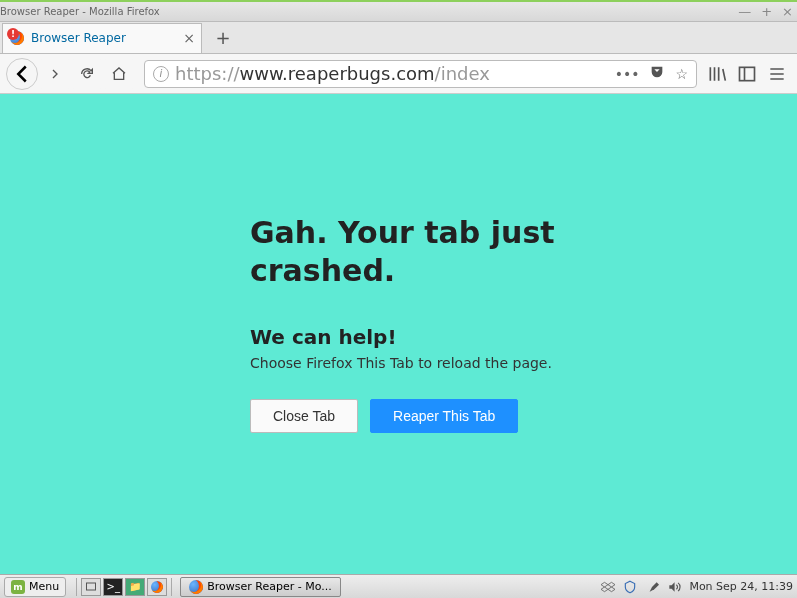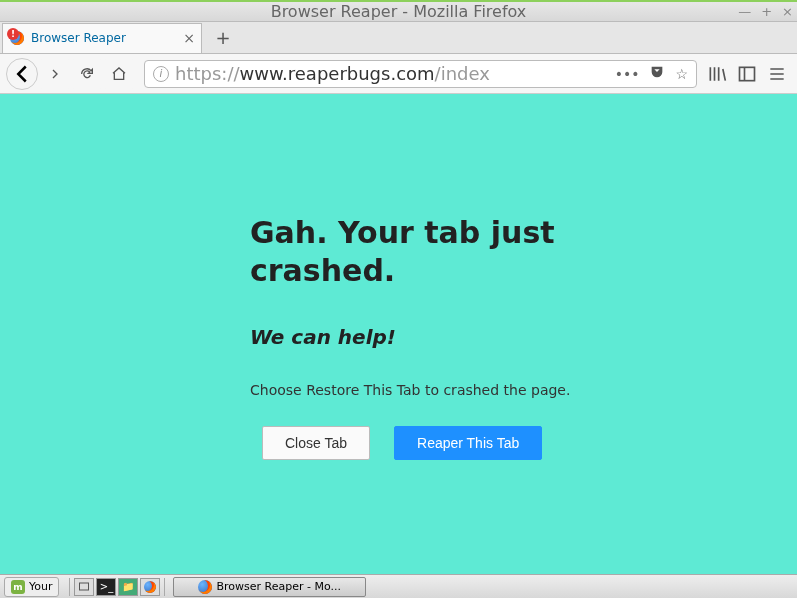--- a/index.html
+++ b/index.html
@@ -1,21 +1,21 @@
 <!DOCTYPE html>
 <html><head>
 <meta charset="utf-8">
 <style>
   * { box-sizing: border-box; margin: 0; padding: 0; }
   html, body { width: 797px; height: 598px; font-family: "DejaVu Sans", "Liberation Sans", sans-serif; background: #d6d6d6; overflow: hidden; }
   
   
   .title-bar { height: 22px; background: linear-gradient(to bottom, #e8e8e8, #d8d8d8); border-top: 1px solid #8dd05c; border-bottom: 1px solid #bbb; display: flex; align-items: center; position: relative; }
   .title-bar .green-line { position: absolute; top: -1px; left: 0; right: 0; height: 2px; background: #8dd05c; }
-  .title-text { flex: 1; text-align: center; font-size: 16px; color: #666; }
+  .title-text { flex: 1; text-align: left; font-size: 10px; color: #666; }
   .window-controls { position: absolute; right: 4px; display: flex; gap: 10px; align-items: center; }
   .window-controls span { color: #888; font-size: 13px; cursor: pointer; }
   
   
   .tab-bar { height: 32px; background: #e6e6e6; display: flex; align-items: center; border-bottom: 1px solid #bbb; }
   .tab { height: 30px; background: #f9f9f9; border: 1px solid #bbb; border-bottom: none; display: flex; align-items: center; padding: 0 6px; margin-left: 2px; min-width: 200px; position: relative; border-radius: 0; }
   .tab-icon { width: 16px; height: 16px; margin-right: 6px; display: flex; align-items: center; justify-content: center; }
   .tab-label { font-size: 12px; color: #0369a1; flex: 1; }
   .tab-close { font-size: 14px; color: #666; margin-left: 6px; cursor: pointer; }
   .new-tab { width: 30px; height: 30px; display: flex; align-items: center; justify-content: center; font-size: 18px; color: #555; cursor: pointer; margin-left: 6px; }
@@ -31,35 +31,35 @@
   .url-text { flex: 1; font-size: 18px; color: #333; }
   .url-text .gray { color: #999; }
   .url-actions { display: flex; gap: 10px; align-items: center; }
   .url-actions span { color: #666; font-size: 14px; }
   .right-icons { display: flex; gap: 10px; align-items: center; margin-right: 4px; }
   .right-icons .icon { width: 20px; height: 20px; display: flex; align-items: center; justify-content: center; color: #555; }
   
   
   .content { height: 480px; background: #5eead4; padding: 120px 0 0 250px; }
   .crash-title { font-size: 30px; font-weight: bold; color: #222; line-height: 1.25; margin-bottom: 36px; max-width: 350px; }
-  .help-title { font-size: 20px; font-weight: bold; color: #222; margin-bottom: 33px; font-style: italic; }
+  .help-title { font-size: 20px; font-weight: bold; color: #222; margin-bottom: 6px; }
   .help-desc { font-size: 14px; color: #333; margin-bottom: 28px; }
   .btn-row { display: flex; gap: 12px; }
-  .btn { height: 34px; padding: 0 22px; font-size: 14px; border-radius: 2px; cursor: pointer; display: flex; align-items: center; justify-content: center; margin-left: 12px; }
+  .btn { height: 34px; padding: 0 22px; font-size: 14px; border-radius: 2px; cursor: pointer; display: flex; align-items: center; justify-content: center; }
   .btn-close { background: #fafafa; border: 1px solid #bbb; color: #333; }
   .btn-restore { background: #1e90ff; border: 1px solid #1e90ff; color: #fff; }
   
   
   .taskbar { position: absolute; bottom: 0; left: 0; right: 0; height: 24px; background: linear-gradient(to bottom, #eeeeee, #d8d8d8); border-top: 1px solid #aaa; display: flex; align-items: center; padding: 0 4px; font-size: 11px; }
   .menu-btn { display: flex; align-items: center; gap: 4px; padding: 2px 6px; border: 1px solid #aaa; border-radius: 3px; background: #eee; margin-right: 6px; }
   .mint-logo { width: 14px; height: 14px; background: #7cb342; border-radius: 3px; display:flex;align-items:center;justify-content:center;color:#fff;font-size:9px;font-weight:bold; }
   .task-separator { width: 1px; height: 18px; background: #aaa; margin: 0 4px; }
   .task-icons { display: flex; gap: 2px; align-items: center; }
   .task-icons .ti { width: 20px; height: 18px; border: 1px solid #999; background: #ddd; display:flex;align-items:center;justify-content:center;font-size:10px; }
-  .task-item { display: flex; align-items: center; gap: 4px; padding: 2px 24px; border: 1px solid #888; border-radius: 2px; background: linear-gradient(to bottom,#e8e8e8,#ccc); min-width: 160px; margin-left: 4px; }
+  .task-item { display: flex; align-items: center; gap: 4px; padding: 2px 8px; border: 1px solid #888; border-radius: 2px; background: linear-gradient(to bottom,#e8e8e8,#ccc); min-width: 160px; margin-left: 4px; }
   .task-item span:last-child { font-size: 11px; }
   .tray { margin-left: auto; display: flex; align-items: center; gap: 8px; }
   .tray .clock { font-size: 11px; color: #333; }
   .tray svg { width: 14px; height: 14px; color: #555; }
   
   .ff-circle { width:14px;height:14px;border-radius:50%;background:radial-gradient(circle at 30% 30%, #6bb5ff, #2a5bb0);position:relative;overflow:hidden; }
   .ff-circle::after{content:"";position:absolute;inset:0;border-radius:50%;box-shadow:inset -2px -2px 0 #ff7b00, inset -4px -1px 0 #ff4500;}
   .bang-badge{position:absolute;top:-2px;left:-2px;width:12px;height:12px;border-radius:50%;background:#e53935;color:#fff;font-size:9px;font-weight:bold;display:flex;align-items:center;justify-content:center;}
 </style>
 </head>
@@ -137,43 +137,59 @@
       <svg viewBox="0 0 24 24" fill="none" stroke="currentColor" stroke-width="2">
           <path d="M4 6h16M4 12h16M4 18h16"></path>
         </svg>
     </div>
   </div>
 </div>
 
 <div class="content">
   <h1 class="crash-title">Gah. Your tab just crashed.</h1>
   <h2 class="help-title">We can help!</h2>
-  <p class="help-desc">Choose Restore This Tab to crashed the page.</p>
+  <p class="help-desc">Choose Firefox This Tab to reload the page.</p>
   <div class="btn-row">
     <button class="btn btn-close">Close Tab</button>
     <button class="btn btn-restore">Reaper This Tab</button>
   </div>
 </div>
 
 <div class="taskbar">
   <div class="menu-btn">
     <div class="mint-logo">m</div>
-    <span>Your</span>
+    <span>Menu</span>
   </div>
   <div class="task-separator"></div>
   <div class="task-icons">
     <div class="ti">
         <svg width="12" height="12" viewBox="0 0 24 24" fill="none" stroke="#555" stroke-width="2">
           <rect x="3" y="4" width="18" height="14"></rect>
         </svg>
       </div>
     <div class="ti" style="background:#222;color:#fff;">&gt;_</div>
     <div class="ti" style="background:#4a7;">📁</div>
     <div class="ti">
         <div class="ff-circle" style="width:12px;height:12px;"></div>
       </div>
   </div>
   <div class="task-separator"></div>
   <div class="task-item">
     <div class="ff-circle"></div>
     <span>Browser Reaper - Mo...</span>
   </div>
+  <div class="tray">
+    <svg viewBox="0 0 24 24" fill="none" stroke="#666" stroke-width="1.5">
+        <path d="M6 4l6 4-6 4-6-4 6-4zm12 0l6 4-6 4-6-4 6-4zM6 12l6 4-6 4-6-4 6-4zm12 0l6 4-6 4-6-4 6-4z"></path>
+      </svg>
+    <svg viewBox="0 0 24 24" fill="none" stroke="#3b6fb5" stroke-width="2">
+        <path d="M12 2l8 4v6c0 5-3 8-8 10-5-2-8-5-8-10V6l8-4z"></path>
+      </svg>
+    <svg viewBox="0 0 24 24" fill="#555">
+        <path d="M20 4l-8 8-4 8 8-4 8-8-4-4z"></path>
+      </svg>
+    <svg viewBox="0 0 24 24" fill="#555">
+        <path d="M4 9v6h4l5 5V4L8 9H4z"></path>
+        <path d="M16 8a5 5 0 0 1 0 8M19 5a9 9 0 0 1 0 14" fill="none" stroke="#555" stroke-width="2"></path>
+      </svg>
+    <span class="clock">Mon Sep 24, 11:39</span>
+  </div>
 </div>
 
 </body></html>

